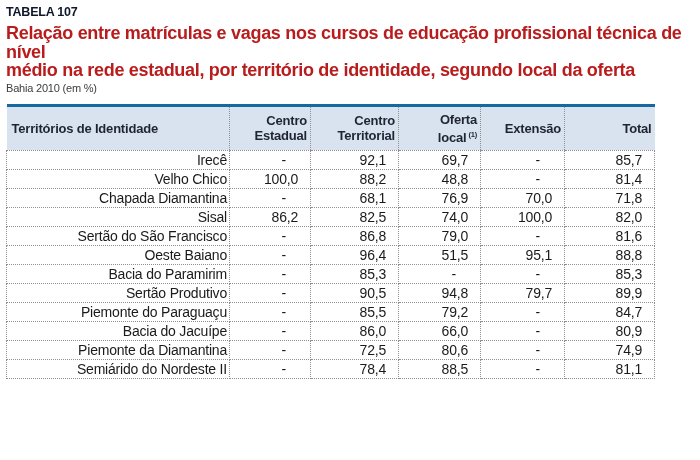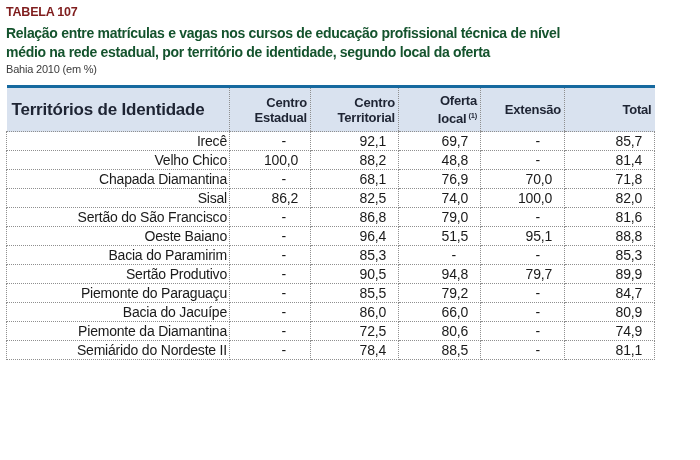--- a/index.html
+++ b/index.html
@@ -4,30 +4,30 @@
 <style>
   * { margin: 0; padding: 0; box-sizing: border-box; }
   html, body { width: 700px; height: 460px; background: #ffffff; overflow: hidden; }
   body {
     font-family: "Liberation Sans", "DejaVu Sans", sans-serif;
     color: #1a1a1a;
   }
   .page { padding: 5px 0 0 6px; }
 
   .table-number {
-    color: #7f1d1d;
+    color: #0f172a;
     font-size: 12.5px;
     font-weight: bold;
     letter-spacing: -0.2px;
     margin-bottom: 5px;
   }
   .title {
-    font-size: 14px;
+    font-size: 18px;
     font-weight: bold;
-    color: #14532d;
+    color: #b91c1c;
     line-height: 18.5px;
     letter-spacing: -0.3px;
   }
   .subtitle {
     font-size: 11px;
     color: #3c3c3c;
     letter-spacing: -0.2px;
     margin-top: 2px;
     margin-bottom: 10px;
   }
@@ -46,21 +46,21 @@
     font-weight: bold;
     color: #1e2433;
     letter-spacing: -0.2px;
     text-align: right;
     vertical-align: middle;
     padding: 5px 3px;
     height: 43px;
     line-height: 15px;
   }
   thead th + th { border-left: 1px dotted #8f8f8f; }
-  thead th.c-name { text-align: left; padding-left: 5px; font-size: 17px; }
+  thead th.c-name { text-align: left; padding-left: 5px; font-size: 13px; }
   thead sup {
     font-size: 7.5px;
     vertical-align: super;
     margin-left: 2px;
   }
   tbody td {
     border: 1px dotted #8f8f8f;
     font-size: 14px;
     line-height: 16px;
     height: 18px;

